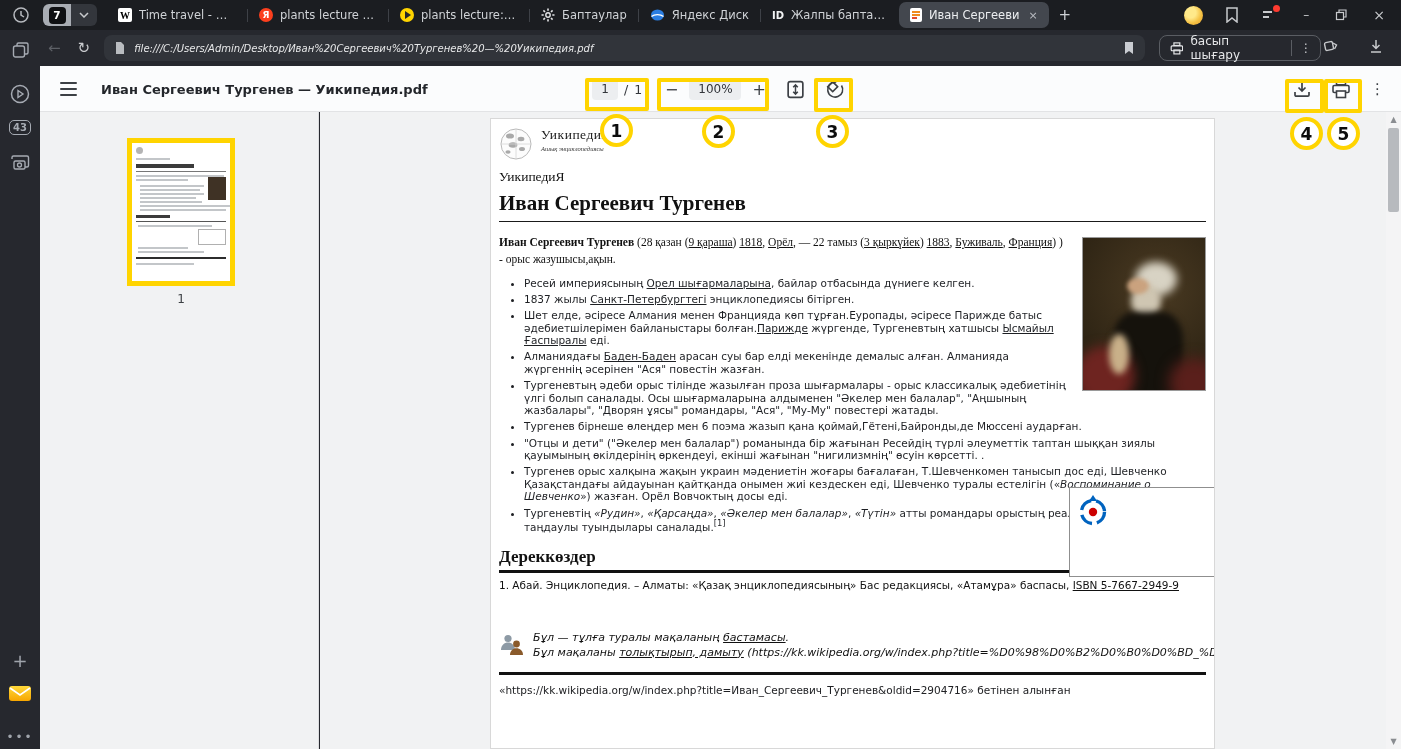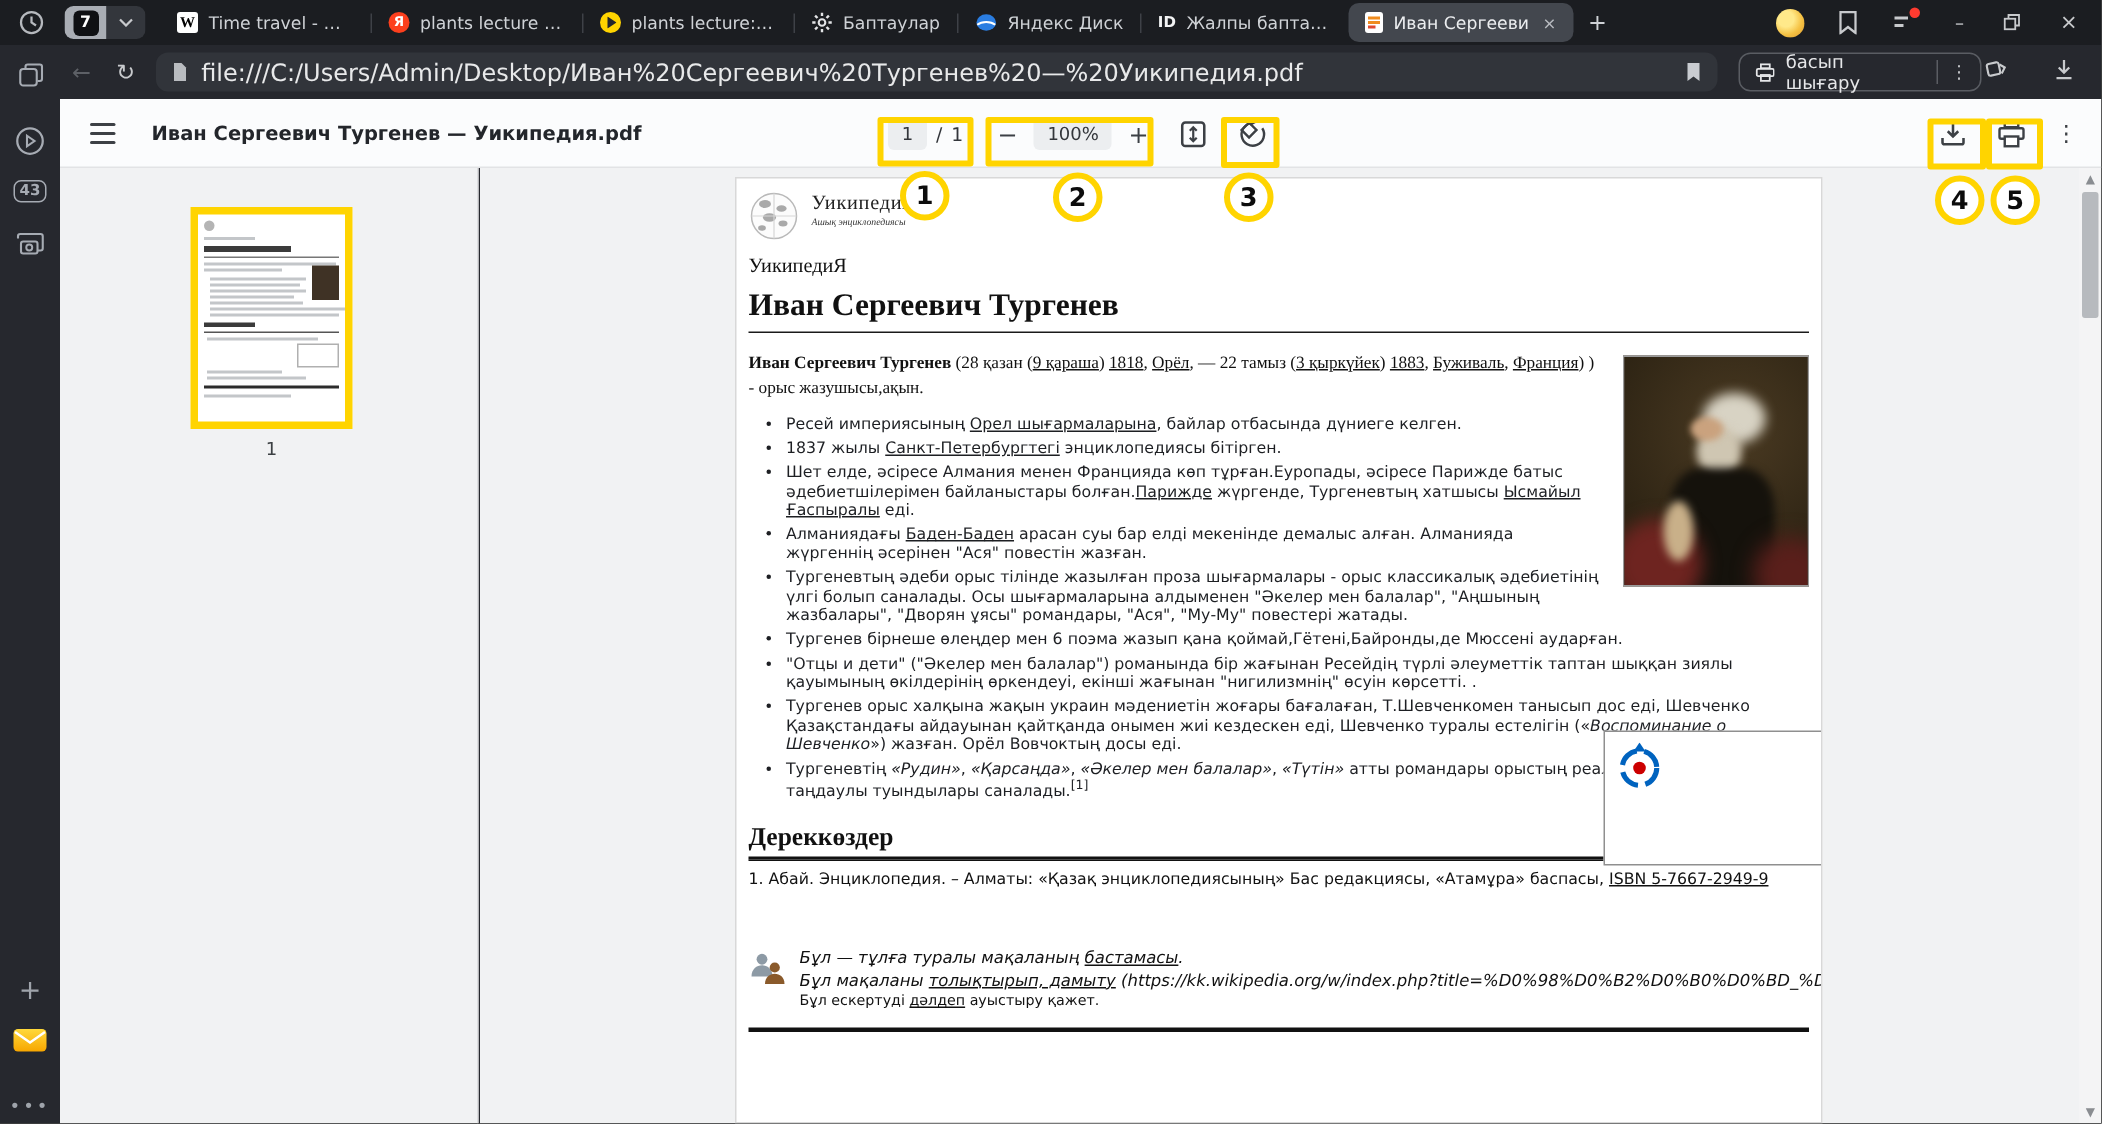--- a/index.html
+++ b/index.html
@@ -31,21 +31,21 @@
   .reddot{position:absolute;right:-3px;top:-3px;width:7px;height:7px;border-radius:50%;background:#ff3b30;}
   .winbtn{margin-left:26px;color:#c8cacd;font-size:12px;display:flex;align-items:center;}
   .winbtn.close{margin-right:16px;font-size:14px;}
 
   
   .addrrow{position:absolute;left:40px;top:30px;width:1361px;height:36px;background:#26282e;
            display:flex;align-items:center;}
   .nav-back{margin-left:8px;color:#5d6066;font-size:15px;}
   .nav-reload{margin-left:17px;color:#c8cacd;font-size:15px;}
   .addrfield{margin-left:14px;width:1052px;height:26px;background:#31343a;border-radius:8px;
-             display:flex;align-items:center;padding:0 10px;color:#e8e9ea;font-size:16px;}
+             display:flex;align-items:center;padding:0 10px;color:#e8e9ea;font-size:10px;font-style:italic;}
   .addrfield .url{flex:1;white-space:nowrap;overflow:hidden;margin-left:8px;}
   .printbtn{margin-left:14px;height:26px;border:1px solid #5a5d63;border-radius:8px;display:flex;
             align-items:center;color:#e6e7e9;font-size:12px;}
   .printbtn .pb-main{display:flex;align-items:center;gap:7px;padding:0 10px;}
   .printbtn .pb-dots{padding:0 8px;border-left:1px solid #5a5d63;color:#c8cacd;height:16px;
             display:flex;align-items:center;}
   .addr-spacer{flex:1;}
   .collections{margin-right:30px;}
   .dl-top{margin-right:18px;}
 
@@ -442,25 +442,25 @@
       <div class="stub">
         <svg width="26" height="24" viewBox="0 0 26 24" style="flex:none;margin-top:2px;">
           <circle cx="9" cy="5.5" r="3.6" fill="#8d9aa5"></circle>
           <path d="M2 17c0-5 3.5-7.5 7-7.5s7 2.5 7 7.5z" fill="#8d9aa5"></path>
           <circle cx="17.5" cy="11" r="3.4" fill="#8a5a2b"></circle>
           <path d="M11 22c0-4.5 3.2-6.8 6.5-6.8S24 17.5 24 22z" fill="#8a5a2b"></path>
         </svg>
         <div class="stub-lines">
           <div class="stub-l1"><span>Бұл — тұлға туралы мақаланың </span><span style="text-decoration: underline;">бастамасы</span><span>.</span></div>
           <div class="stub-l2"><span>Бұл мақаланы </span><span style="text-decoration: underline;">толықтырып, дамыту</span><span> (https://kk.wikipedia.org/w/index.php?title=%D0%98%D0%B2%D0%B0%D0%BD_%D0%A1%D0%B5%D1%80%D0%BD%D0%95%D1%80%D0%</span></div>
-          <div class="stub-l3"><span>Бұл ескертуді </span><span style="text-decoration: underline;">дәлдеп</span><span> ауыстыру қажет.</span></div>
         </div>
       </div>
 
       <hr class="thick-rule">
+      <div class="retrieved">«https://kk.wikipedia.org/w/index.php?title=Иван_Сергеевич_Тургенев&amp;oldid=2904716» бетінен алынған</div>
     </div>
   </div>
 
   <div class="vscroll">
     <div class="vs-arrow" style="top:3px;">▲</div>
     <div class="vs-thumb"></div>
     <div class="vs-arrow" style="bottom:3px;">▼</div>
   </div>
 
   <div class="ann-box" style="left:585px;top:78px;width:64px;height:33px;"></div>

